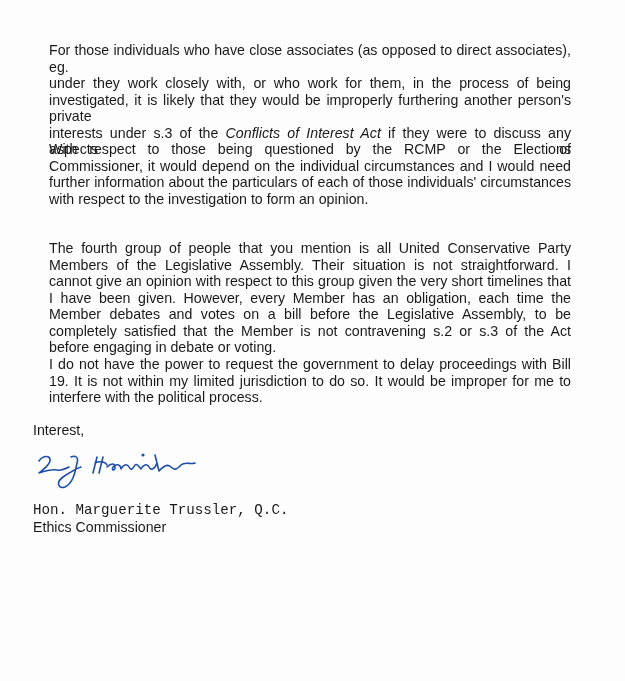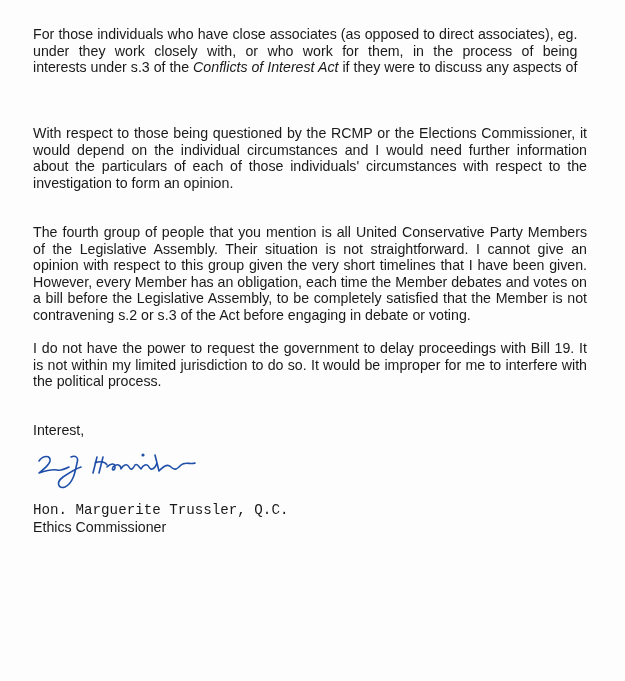--- a/index.html
+++ b/index.html
@@ -1,38 +1,39 @@
 <!DOCTYPE html>
 <html><head>
 <meta charset="utf-8">
 <style>
   html, body { margin: 0; padding: 0; }
   body {
     width: 625px; height: 681px; background: #fdfdfd; position: relative; overflow: hidden;
     font-family: "Liberation Sans", sans-serif; color: #1a1a1a;
   }
   .page { position: absolute; left: 33px; top: 26px; width: 554px; font-size: 14.2px; line-height: 16.5px; }
-  .para { margin: 0; text-align: justify; }
+  .para { margin: 16px; text-align: justify; }
   .p1 { position: absolute; top: 0; }
   .p2 { position: absolute; top: 99px; }
   .p3 { position: absolute; top: 198px; }
   .p4 { position: absolute; top: 314px; }
   .closing { position: absolute; top: 396px; }
   .sig { position: absolute; left: 2px; top: 425px; width: 180px; height: 50px; }
   .name { position: absolute; top: 476px; font-family: Liberation Mono, monospace; }
   .role { position: absolute; top: 493px; }
   .justify-last { text-align-last: justify; }
 </style>
 </head>
 <body>
 
 <div class="page">
   <div class="para p1">
     <div class="justify-last">For those individuals who have close associates (as opposed to direct associates), eg.</div>
     <div class="justify-last">under they work closely with, or who work for them, in the process of being</div>
+    <div class="justify-last">investigated, it is likely that they would be improperly furthering another person's private</div>
     <div class="justify-last"><span>interests under s.3 of the </span><em>Conflicts of Interest Act</em><span> if they were to discuss any aspects of</span></div>
   </div>
 
   <p class="para p2">With respect to those being questioned by the RCMP or the Elections Commissioner, it would depend on the individual circumstances and I would need further information about the particulars of each of those individuals' circumstances with respect to the investigation to form an opinion.</p>
   <p class="para p3">The fourth group of people that you mention is all United Conservative Party Members of the Legislative Assembly. Their situation is not straightforward.  I cannot give an opinion with respect to this group given the very short timelines that I have been given. However, every Member has an obligation, each time the Member debates and votes on a bill before the Legislative Assembly, to be completely satisfied that the Member is not contravening s.2 or s.3 of the Act before engaging in debate or voting.</p>
   <p class="para p4">I do not have the power to request the government to delay proceedings with Bill 19.  It is not within my limited jurisdiction to do so.  It would be improper for me to interfere with the political process.</p>
 
   <div class="closing">Interest,</div>
 
   <svg class="sig" viewBox="0 0 180 50">

